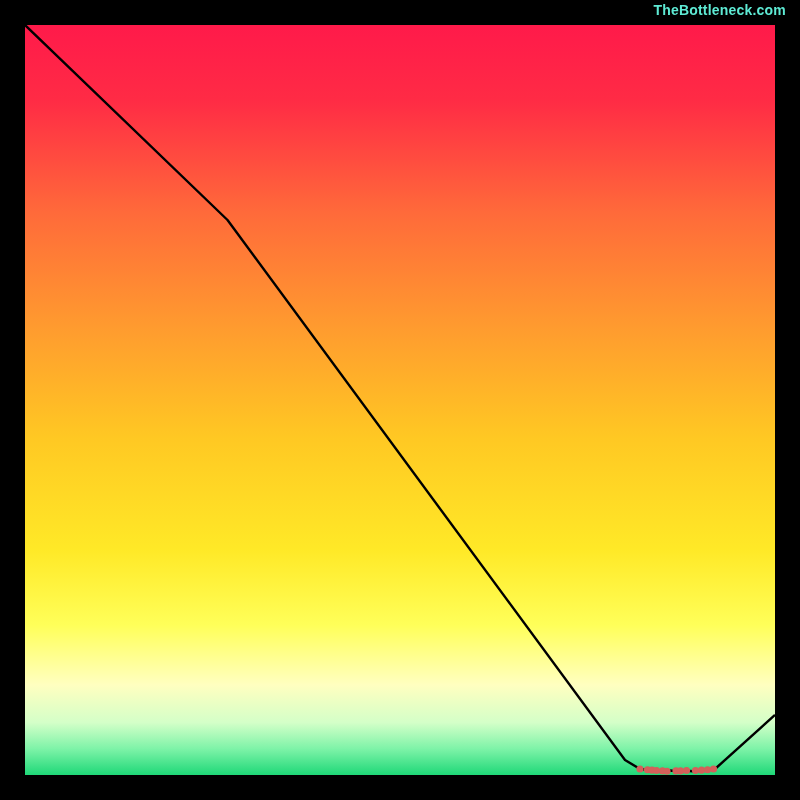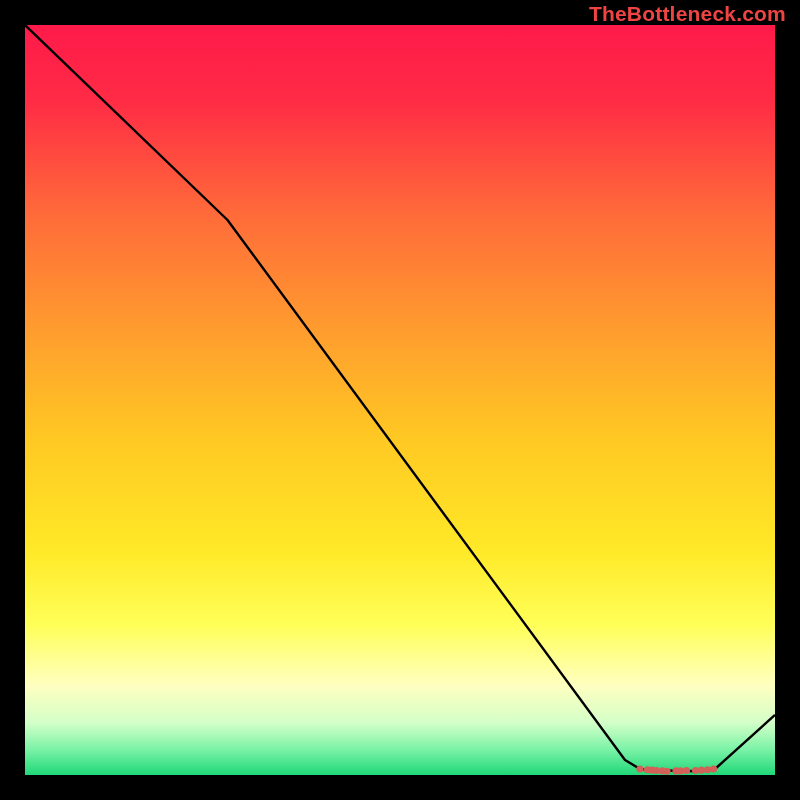--- a/index.html
+++ b/index.html
@@ -14,23 +14,23 @@
   .stage {
     position: relative;
     width: 800px;
     height: 800px;
     background: #000;
   }
   .attribution {
     position: absolute;
     top: 2px;
     right: 14px;
-    font-size: 21px;
+    font-size: 14px;
     font-weight: 600;
-    color: #ef4444;
+    color: #5eead4;
     letter-spacing: 0.2px;
   }
   .plot {
     position: absolute;
     left: 25px;
     top: 25px;
     width: 750px;
     height: 750px;
   }
   .plot svg {

